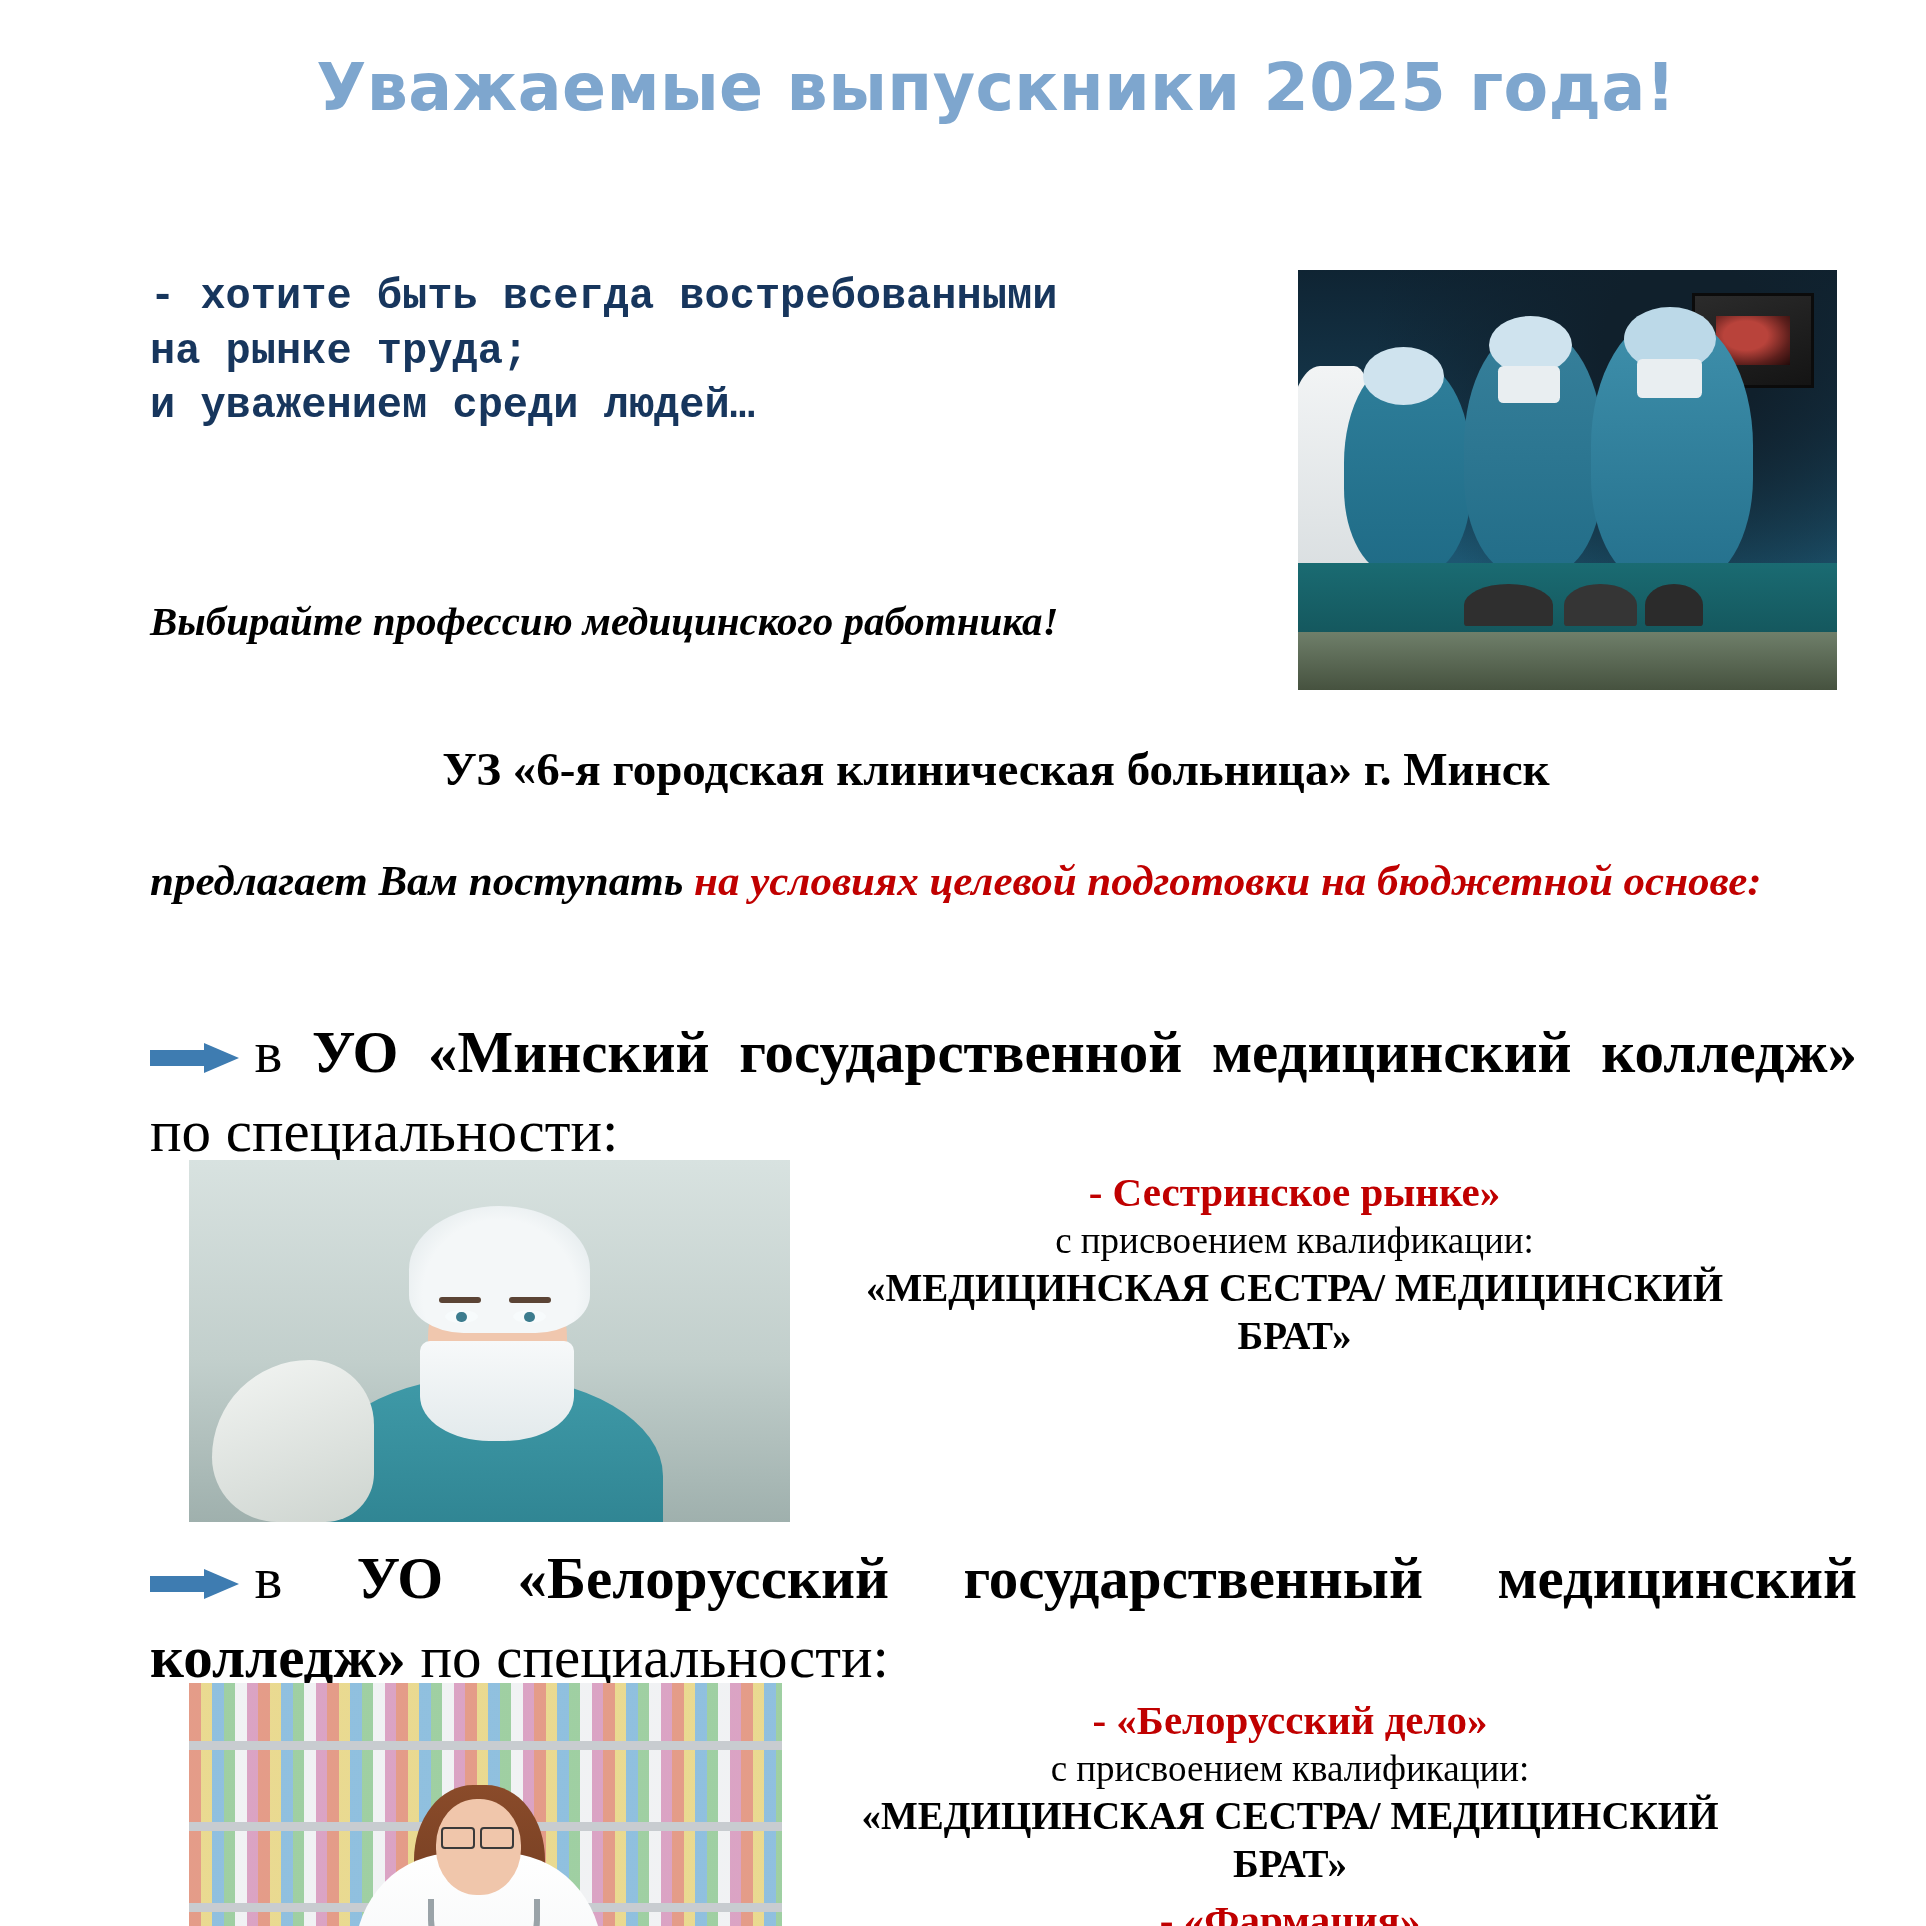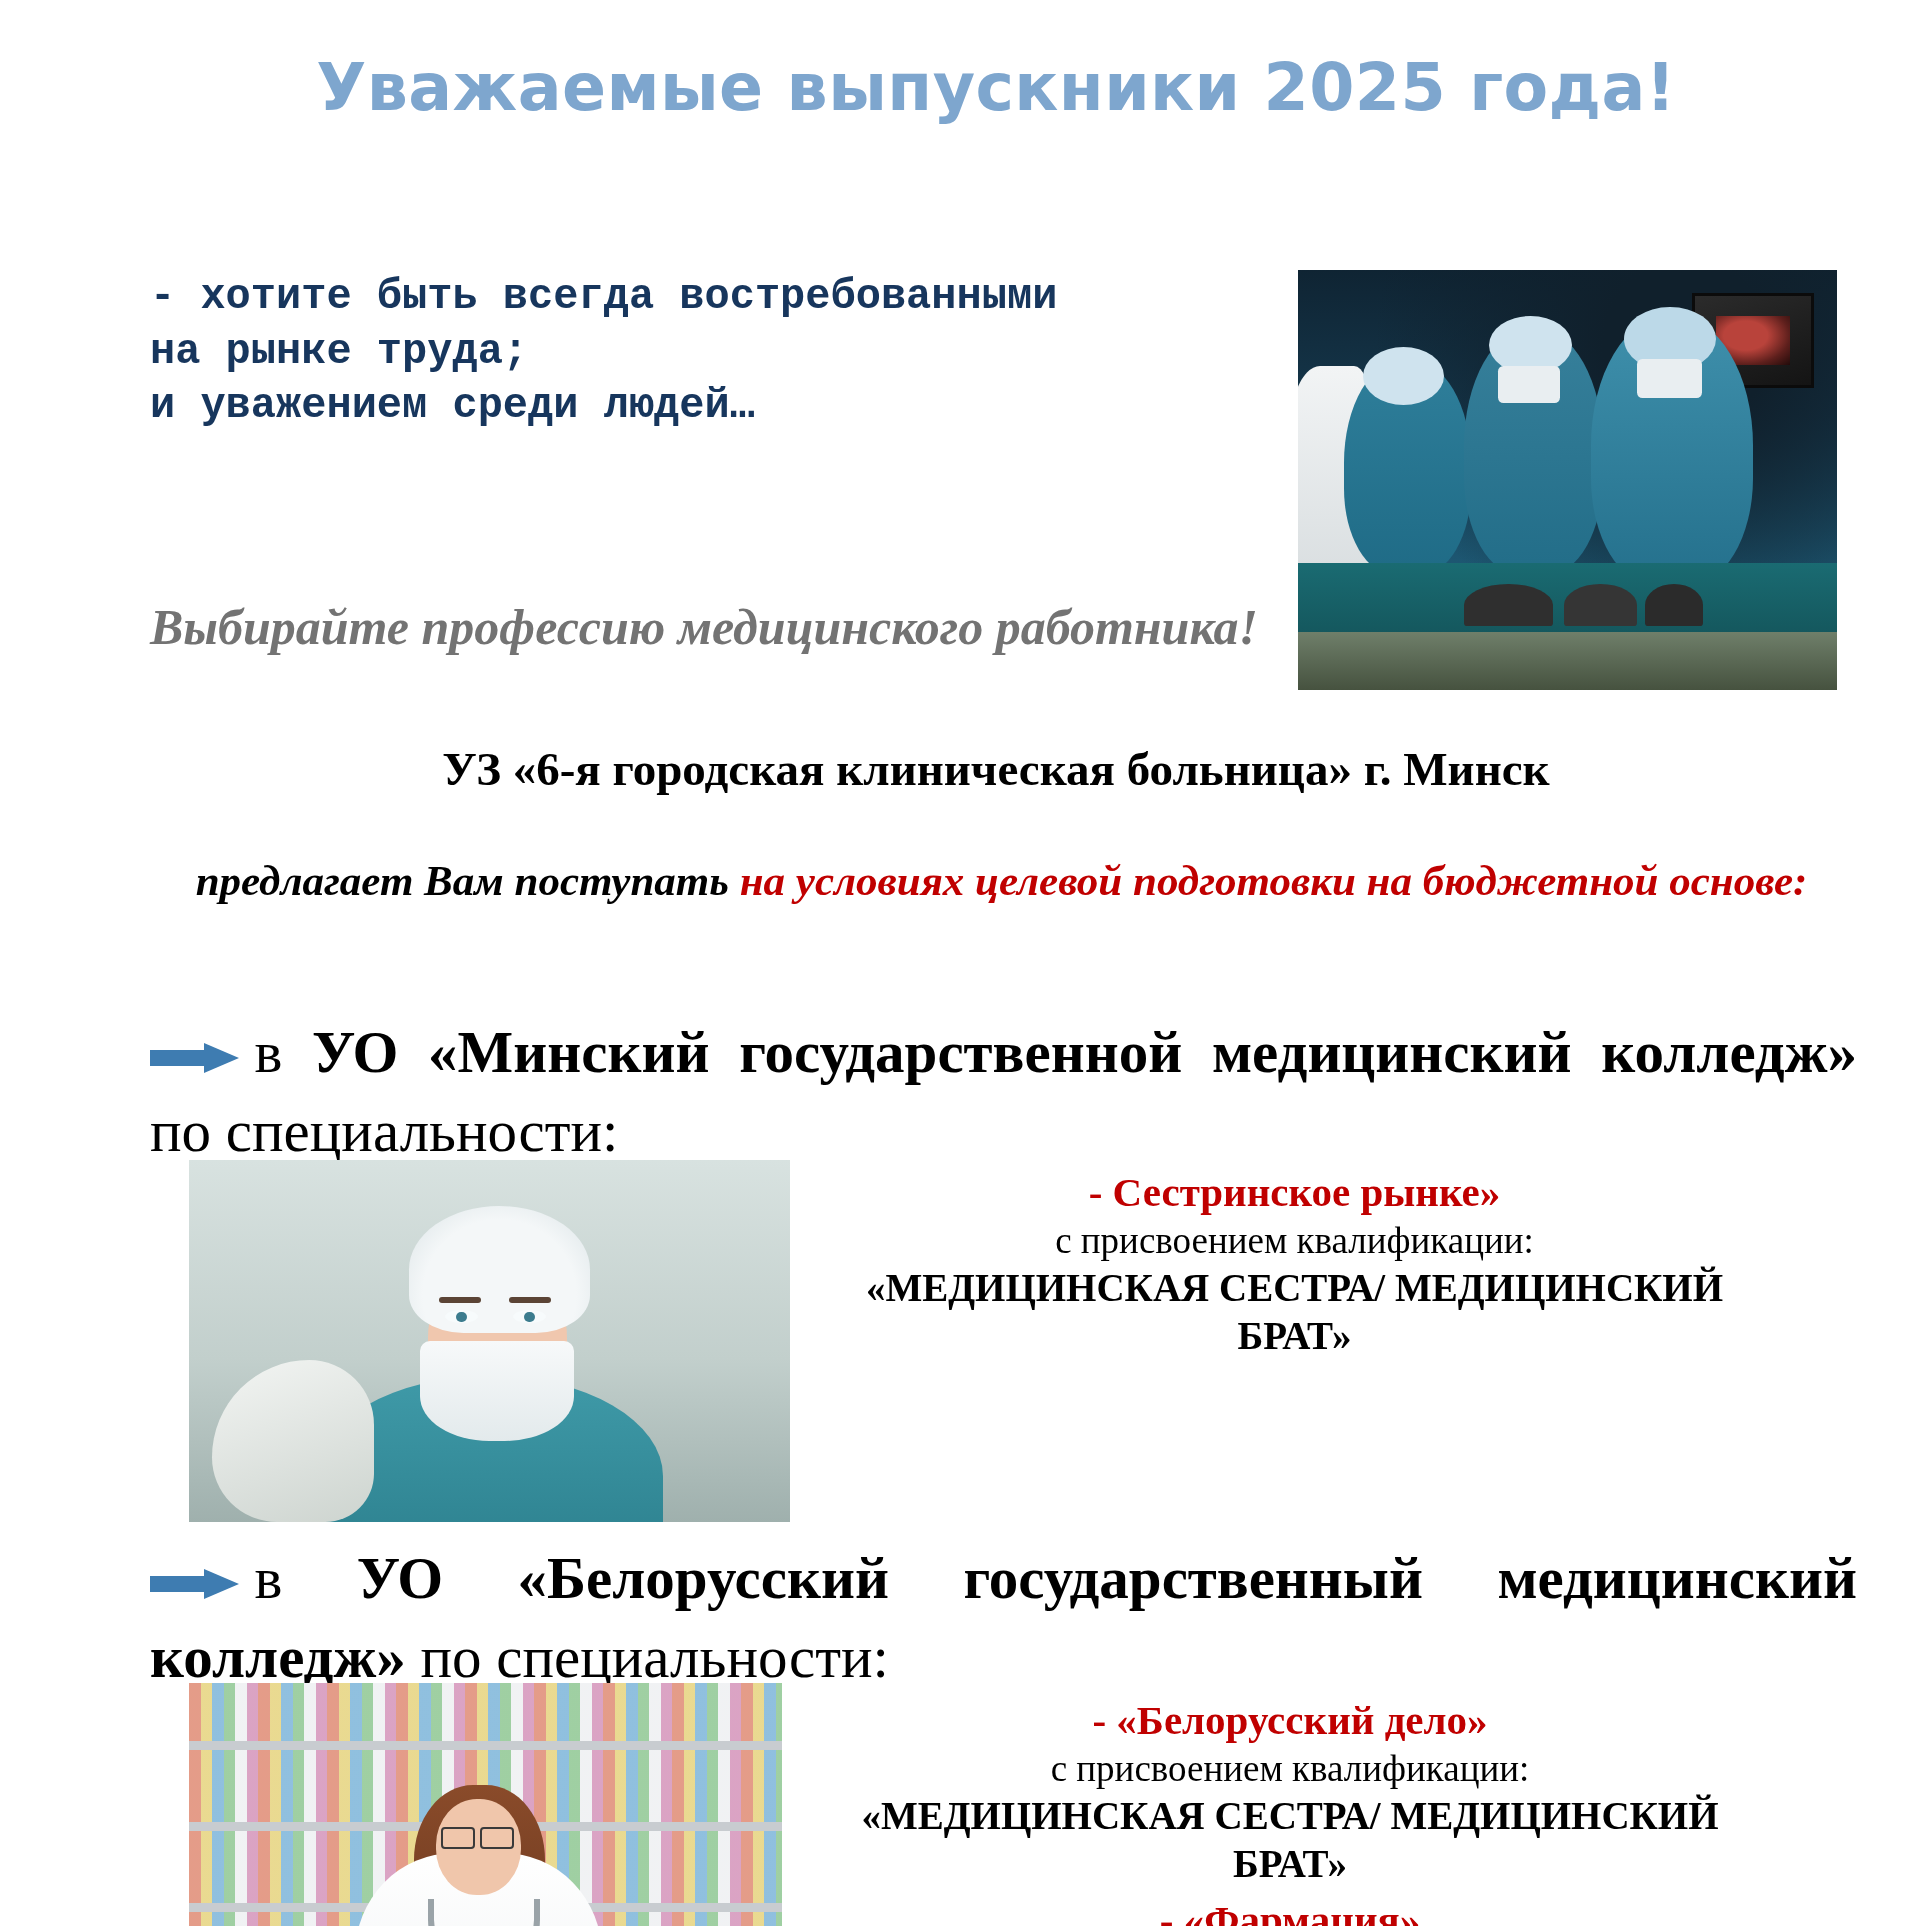--- a/index.html
+++ b/index.html
@@ -52,23 +52,23 @@
   .intro div { white-space: nowrap; font-family: Liberation Mono, monospace; }
 
   .intro-red {
     position: absolute;
     left: 150px;
     top: 595px;
     width: 1117px;
     font-family: "Liberation Serif", serif;
     font-style: italic;
     font-weight: bold;
-    font-size: 50px;
+    font-size: 41px;
     line-height: 1.28;
-    color: #737373;
+    color: #000000;
   }
 
   
   .photo-or {
     position: absolute;
     left: 1298px;
     top: 270px;
     width: 539px;
     height: 420px;
     overflow: hidden;
@@ -141,21 +141,20 @@
 
   .offer-line {
     position: absolute;
     left: 150px;
     top: 853px;
     width: 1703px;
     font-size: 43px;
     line-height: 1.30;
     font-style: italic;
     font-weight: bold;
-    text-align: center;
   }
   .offer-line .blk { color: #000; }
   .offer-line .red { color: #C00000; }
 
   
   .arrow {
     display: inline-block;
     position: relative;
     width: 89px;
     height: 30px;

